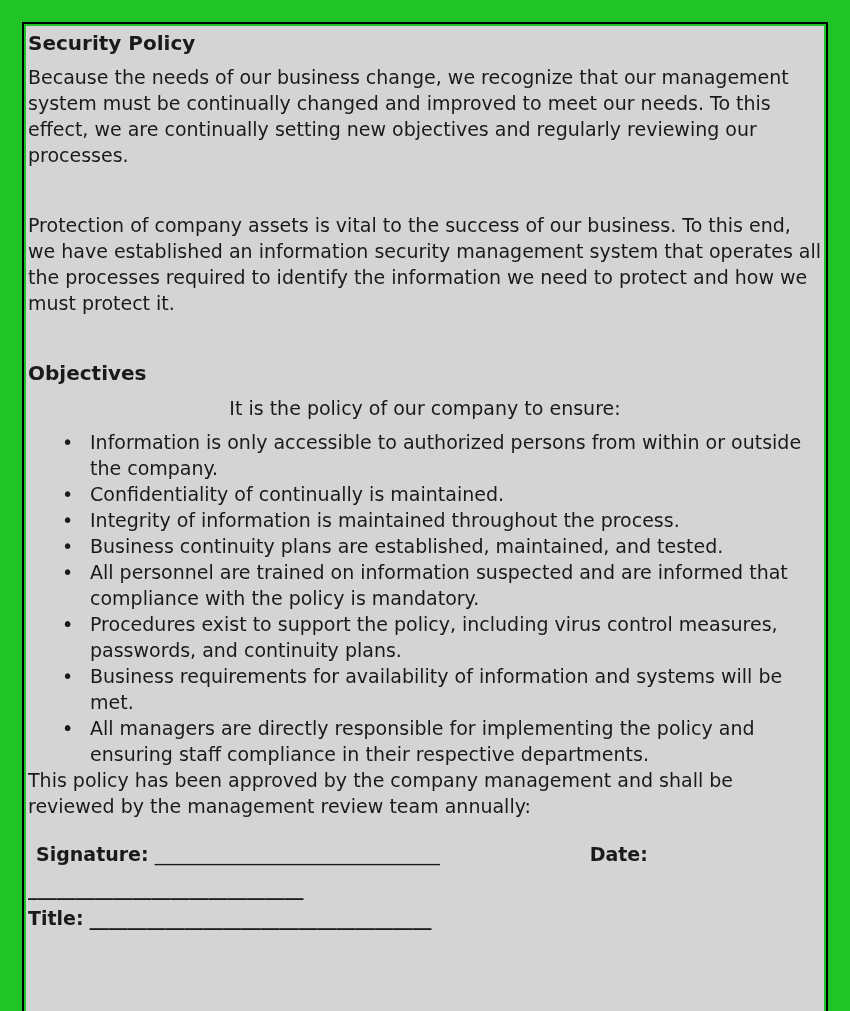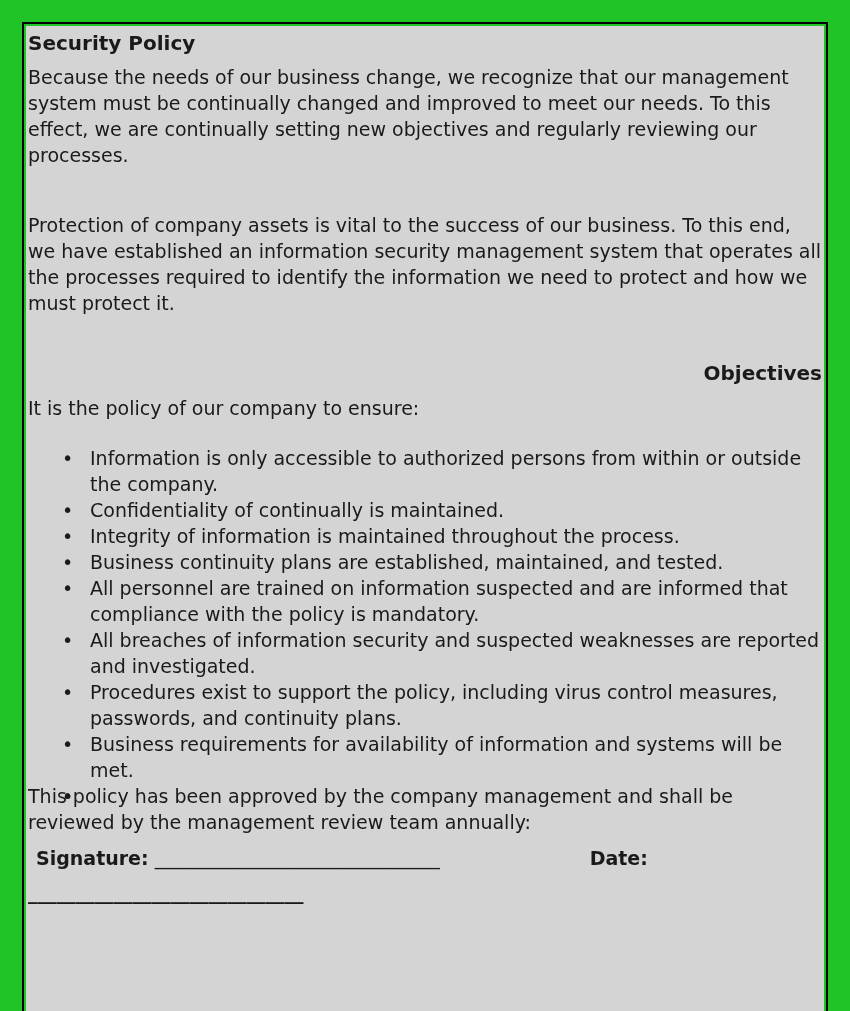--- a/index.html
+++ b/index.html
@@ -32,40 +32,39 @@
   .doc-title {
     font-weight: bold;
     font-size: 20px;
     margin: 0 0 8px 0;
   }
   .para { margin: 0 0 44px 0; }
   .doc-subtitle {
     font-weight: bold;
     font-size: 20px;
     margin: 0 0 9px 0;
-    text-align: right;
   }
-  .lead { margin: 0 0 24px 0; }
+  .lead { margin: 0 0 8px 0; text-align: center; }
 
   ul.objectives {
     list-style: none;
     margin: 0;
     padding: 0;
   }
   ul.objectives li {
     position: relative;
     padding-left: 62px;
   }
   ul.objectives .bullet {
     position: absolute;
     left: 34px;
     top: 0;
   }
 
-  .approval { margin: 0 0 10px 0; }
+  .approval { margin: 0 0 22px 0; }
 
   .sig-row   { margin: 8px; }
   .sig-row2  { margin: 0; }
   .title-row { margin: 4px 0 0 0; }
   .lbl { font-weight: bold; }
   .line-bold { font-weight: bold; }
   .spacer { display: inline-block; width: 150px; }
 </style>
 </head>
 <body>
@@ -106,49 +105,53 @@
             <span class="obj-text">Business continuity plans are established, maintained, and tested.</span>
           </li>
 
           <li>
             <span class="bullet">•</span>
             <span class="obj-text">All personnel are trained on information suspected and are informed that compliance with the policy is mandatory.</span>
           </li>
 
           <li>
             <span class="bullet">•</span>
-            <span class="obj-text">All breaches of information security and suspected weaknesses are reported and investigated.</span>
           </li>
 
           <li>
             <span class="bullet">•</span>
             <span class="obj-text">Procedures exist to support the policy, including virus control measures, passwords, and continuity plans.</span>
           </li>
 
           <li>
             <span class="bullet">•</span>
             <span class="obj-text">Business requirements for availability of information and systems will be met.</span>
           </li>
 
           <li>
             <span class="bullet">•</span>
           </li>
 
           <li>
             <span class="bullet">•</span>
+            <span class="obj-text">All managers are directly responsible for implementing the policy and ensuring staff compliance in their respective departments.</span>
           </li>
         </ul>
 
       <p class="approval">This policy has been approved by the company management and shall be reviewed by the management review team annually:</p>
 
       <p class="sig-row">
         <span class="lbl">Signature:</span>
         <span class="line">______________________________</span><span class="spacer"></span><span class="lbl">Date:</span>
       </p>
 
       <p class="sig-row2">
         <span class="line-bold">_____________________________</span>
       </p>
 
+      <p class="title-row">
+        <span class="lbl">Title:</span>
+        <span class="line-bold">____________________________________</span>
+      </p>
 
     </div>
   </div>
 </div>
 
 </body></html>

